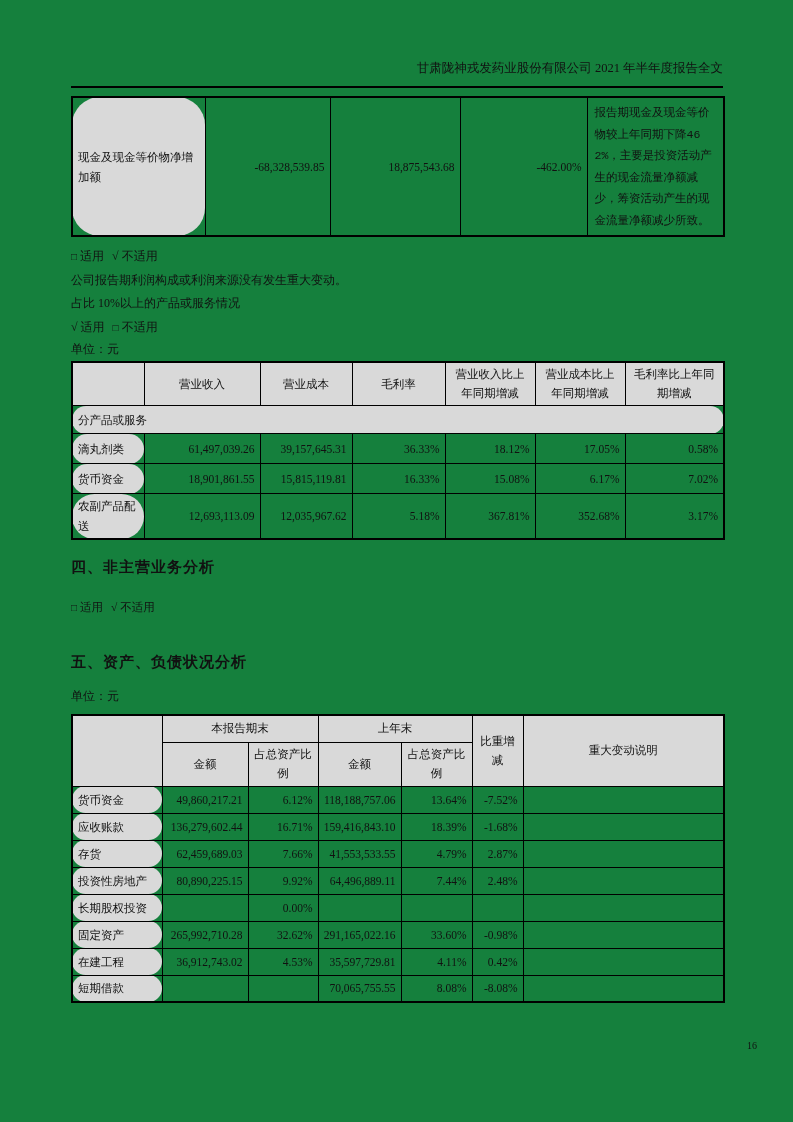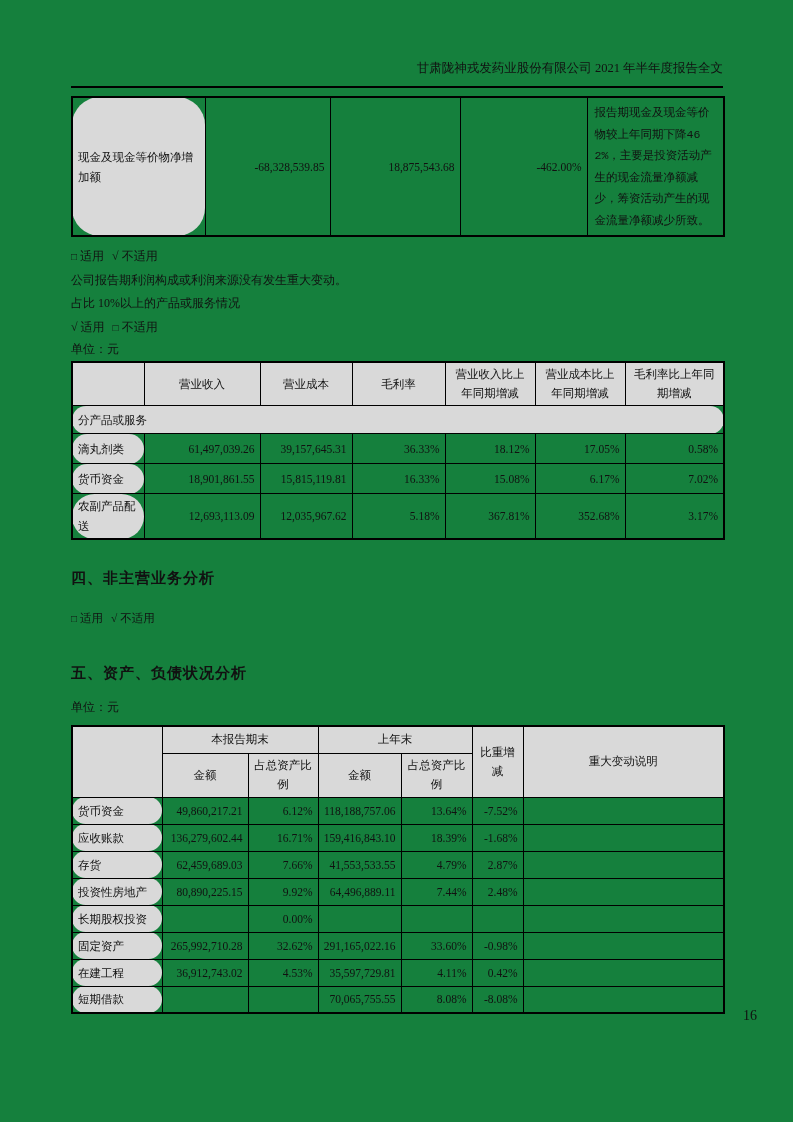--- a/index.html
+++ b/index.html
@@ -20,30 +20,30 @@
   .t1 tr{height:131px;}
   .t1 .note{line-height:21.5px;padding:4px 7px;text-align:left;font-family:Liberation Mono, monospace;}
   .body-text{margin-top:8px;font-size:12px;}
   .body-line{height:23.5px;line-height:23.5px;}
   .unit-line{text-align:left;font-size:12px;height:15px;line-height:15px;margin-top:3px;}
   .t2{margin-top:4px;}
   .t2 .hrow{height:41px;}
   .t2 .grow{height:28px;}
   .t2 .drow{height:30px;}
   .h2{font-size:15px;font-weight:bold;letter-spacing:1px;margin:0;height:18px;line-height:18px;font-family:"Liberation Sans","DejaVu Sans",sans-serif;}
-  .h2-s4{margin-top:29px;}
+  .h2-s4{margin-top:18px;}
   .applic{margin-top:24px;font-size:11.5px;height:15px;line-height:15px;}
   .h2-s5{margin-top:38px;}
   .h3{font-size:13px;font-weight:bold;margin:24px 0 0 0;height:16px;line-height:16px;font-family:"Liberation Sans","DejaVu Sans",sans-serif;}
   .unit2{margin-top:18px;}
   .t3{margin-top:10px;}
   .t3 .hrow1{height:27px;padding-left:38px;}
   .t3 .hrow2{height:44px;padding-left:8px;}
   .t3 .drow{height:27px;}
-  .page-number{position:absolute;right:36px;top:1008px;font-size:14px;}
+  .page-number{position:absolute;right:36px;top:1040px;font-size:10px;}
   .box{font-size:10px;display:inline-block;margin-right:3px;}
   .chk{display:inline-block;margin:0 3px 0 8px;}
   .chk.first{margin-left:0;}
   .applic-word{display:inline-block;}
 </style>
 </head>
 <body>
 
 <div class="page">
 

